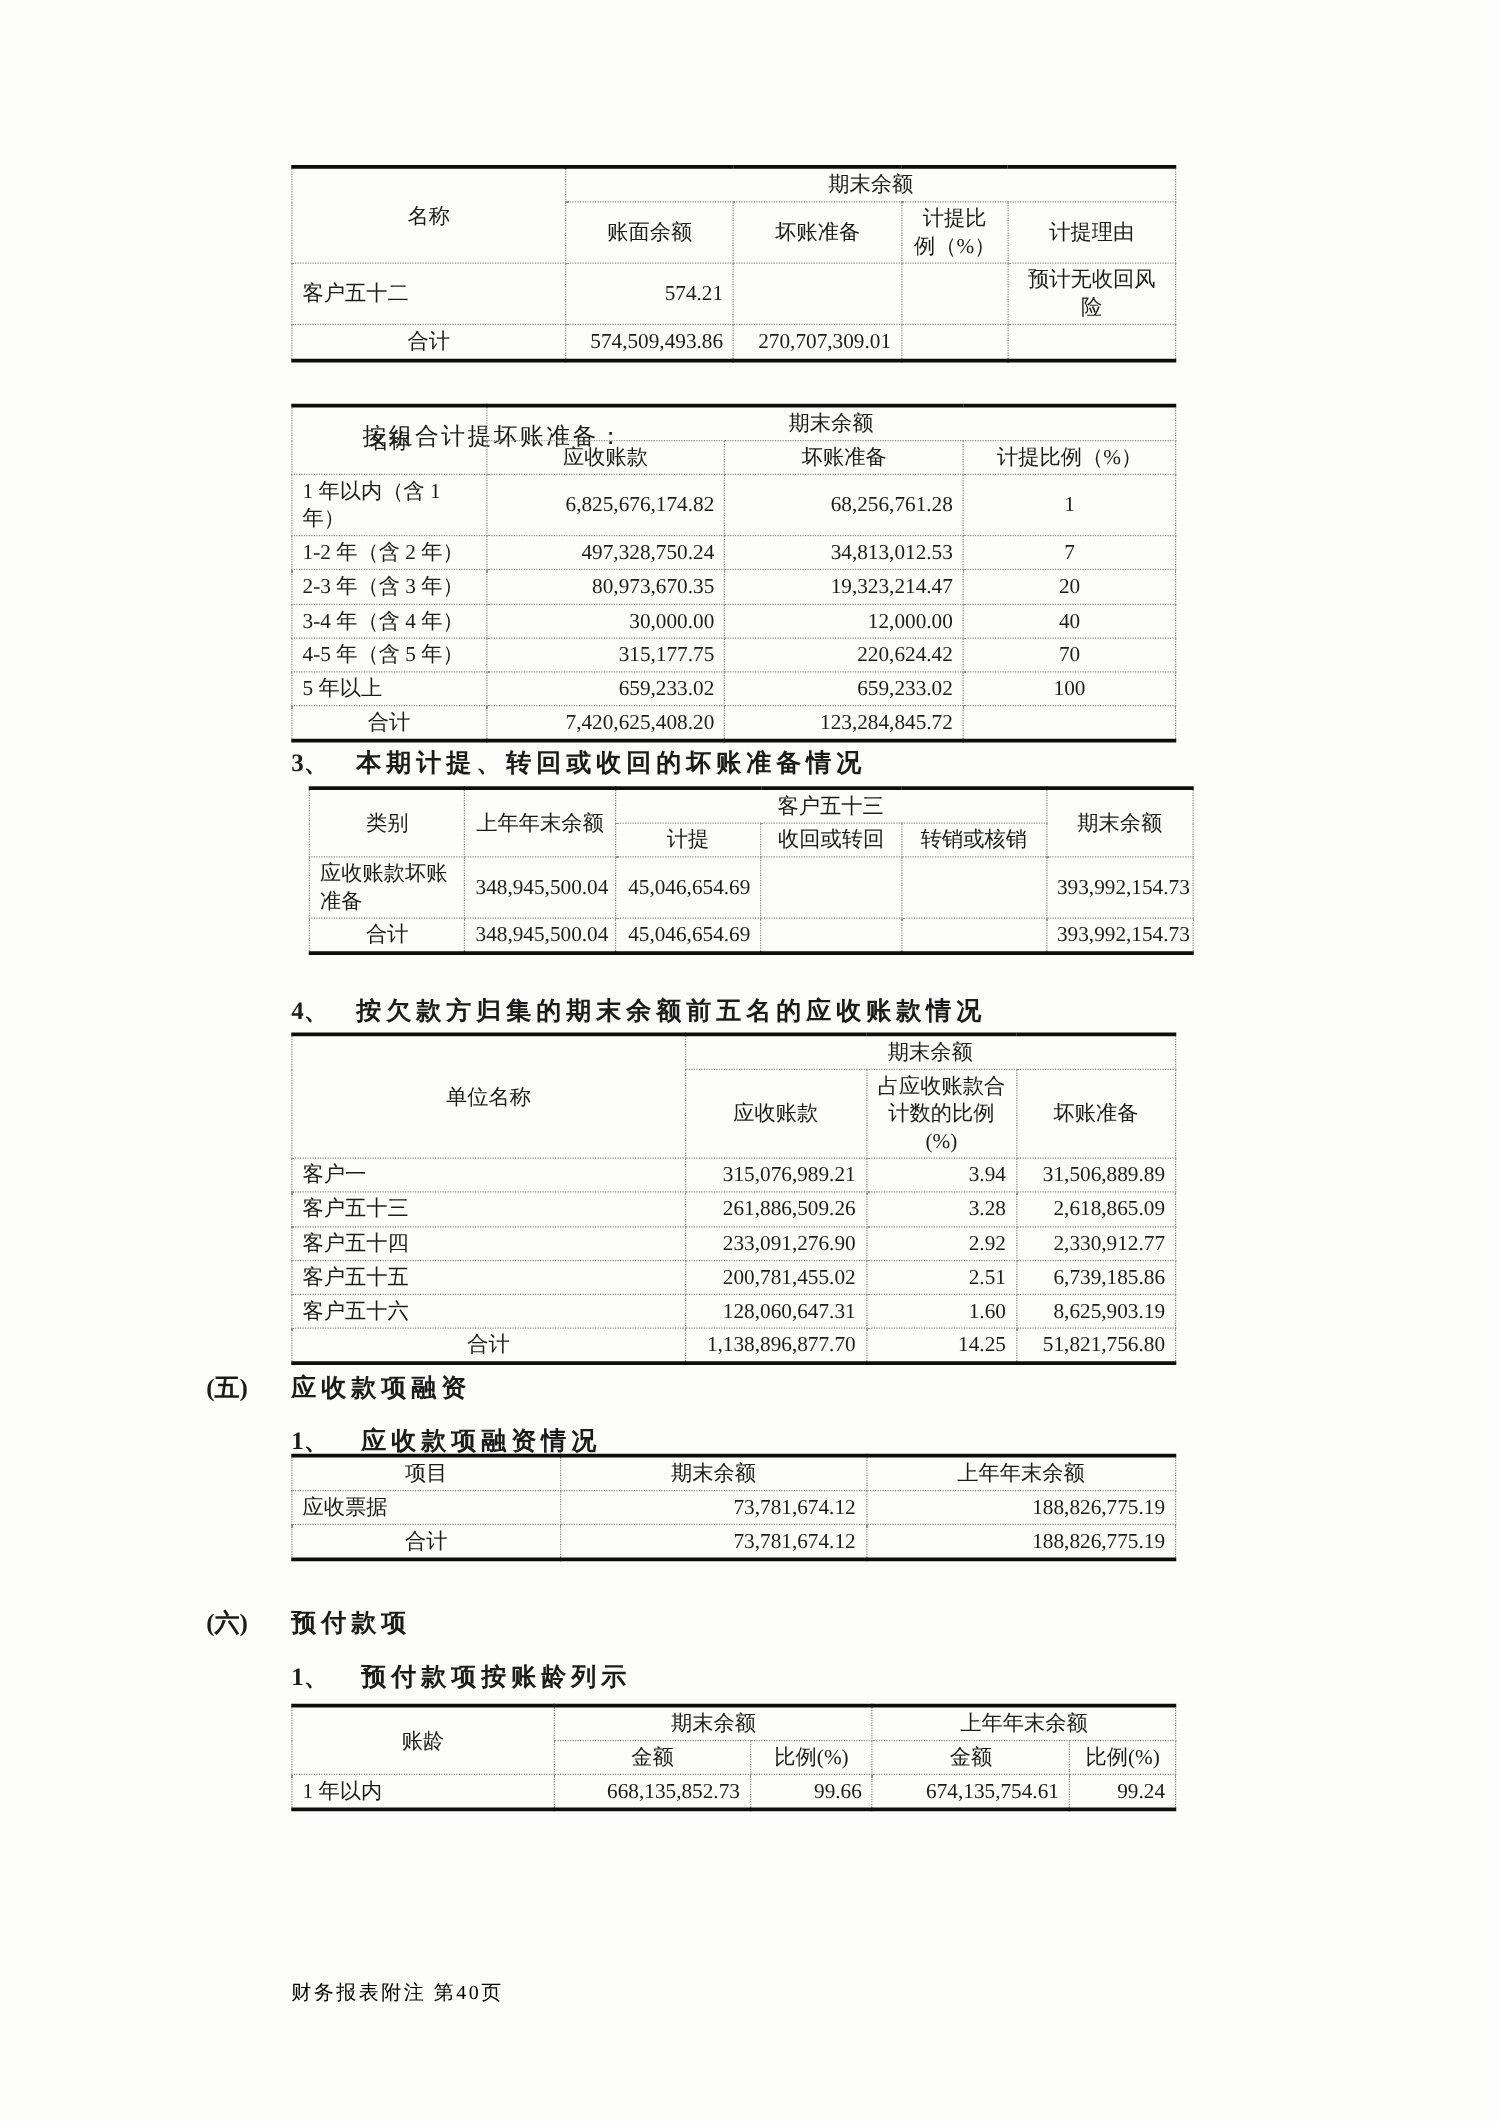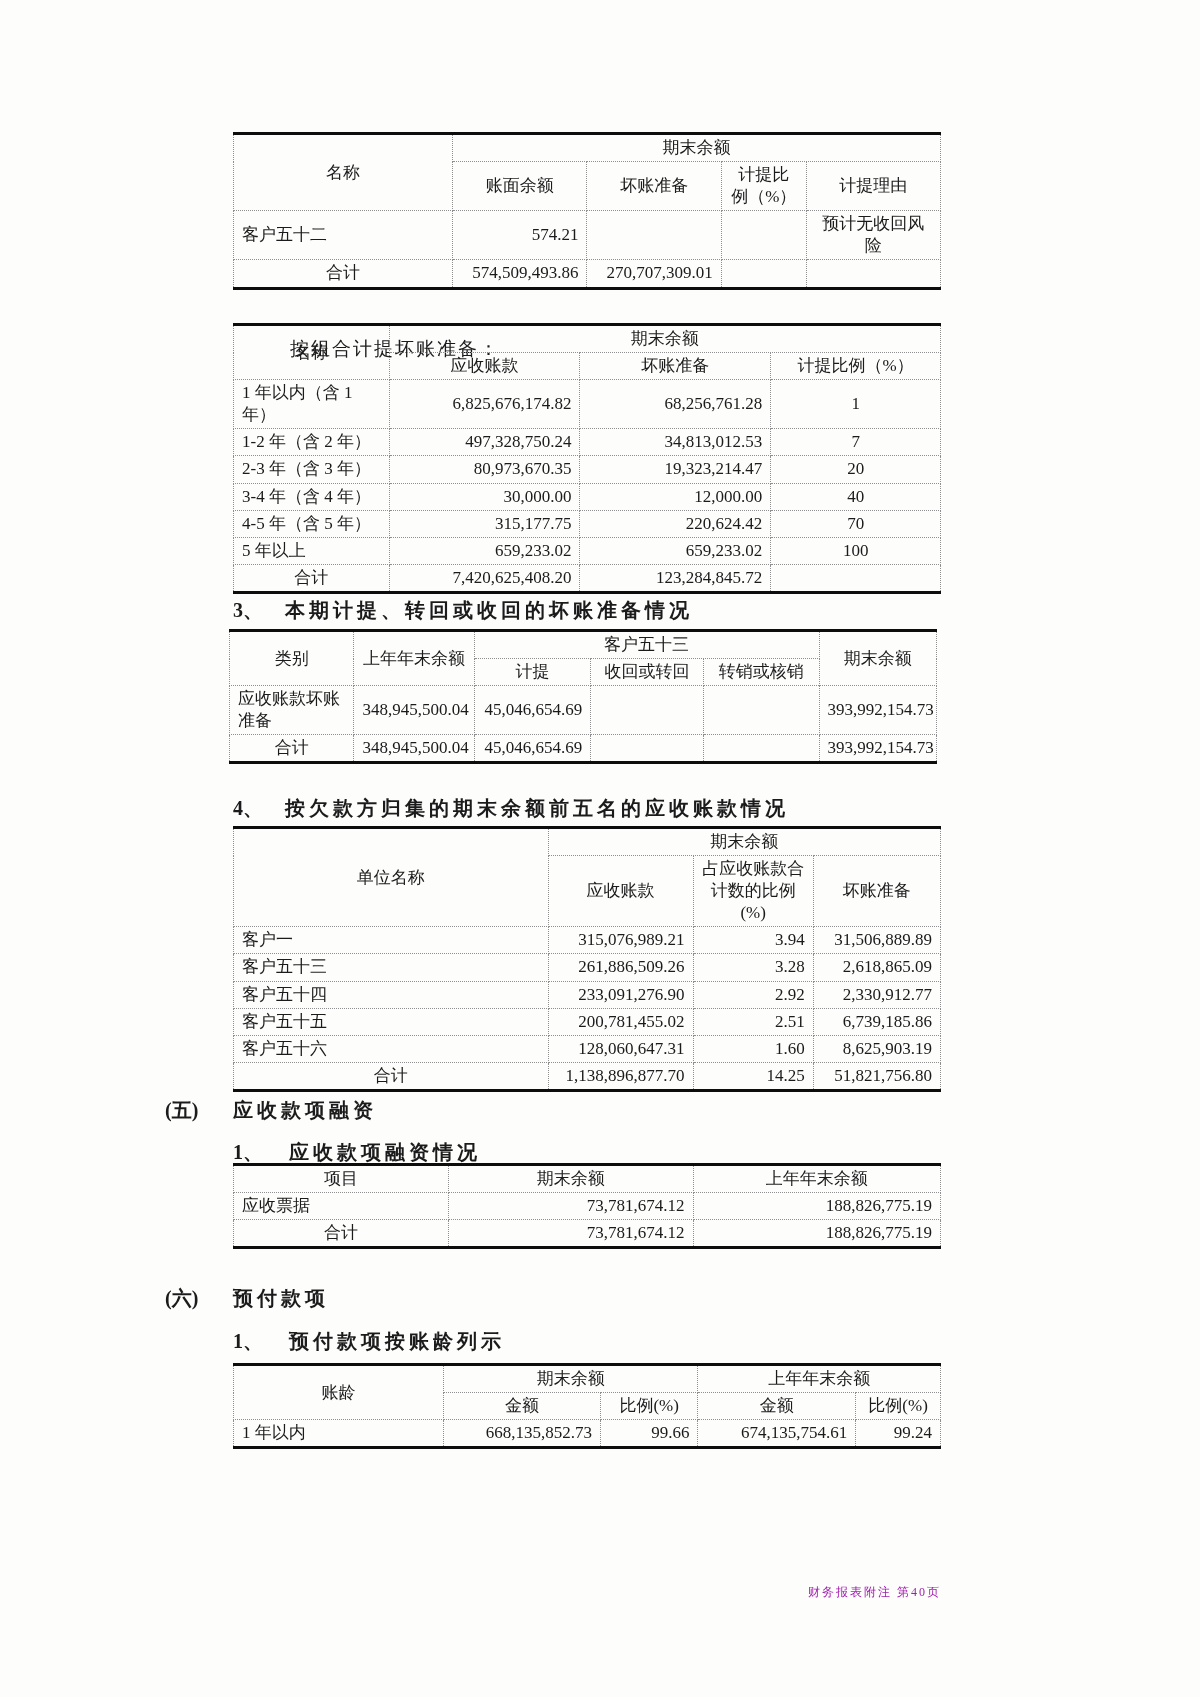--- a/index.html
+++ b/index.html
@@ -38,21 +38,21 @@
   .c { text-align: center; }
   .r { text-align: right; }
 
   .sec-head { display: flex; font-weight: bold; font-size: 20px; white-space: nowrap; }
   .sec-head .h-title { letter-spacing: 4px; }
   .sec-head .h-num { flex: 0 0 52px; }
   .sec-head.major .h-num { flex: 0 0 68px; }
   .sub-head .h-num { flex: 0 0 56px; }
 
   .intro { font-size: 19px; letter-spacing: 2px; }
-  .footer { font-size: 12px; letter-spacing: 2px; text-align: right; color: #a21caf; }
+  .footer { font-size: 16px; letter-spacing: 2px; text-align: left; color: #000000; }
 </style>
 </head>
 <body>
 
 <div class="page">
 
   <div class="abs" style="top:132px; left:233px; width:708px;">
     <table class="fin">
       <colgroup>
           <col style="width:31%">
@@ -158,21 +158,21 @@
         </tr>
       </tbody>
     </table>
   </div>
 
   <div class="abs sec-head" style="top:597px; left:233px;">
     <span class="h-num">3、</span>
     <span class="h-title">本期计提、转回或收回的坏账准备情况</span>
   </div>
 
-  <div class="abs" style="top:629px; left:229px; width:708px;">
+  <div class="abs" style="top:629px; left:247px; width:708px;">
     <table class="fin">
       <colgroup>
           <col style="width:17.6%">
           <col style="width:17%">
           <col style="width:16.5%">
           <col style="width:15.9%">
           <col style="width:16.4%">
           <col style="width:16.6%">
         </colgroup>
       <thead>

